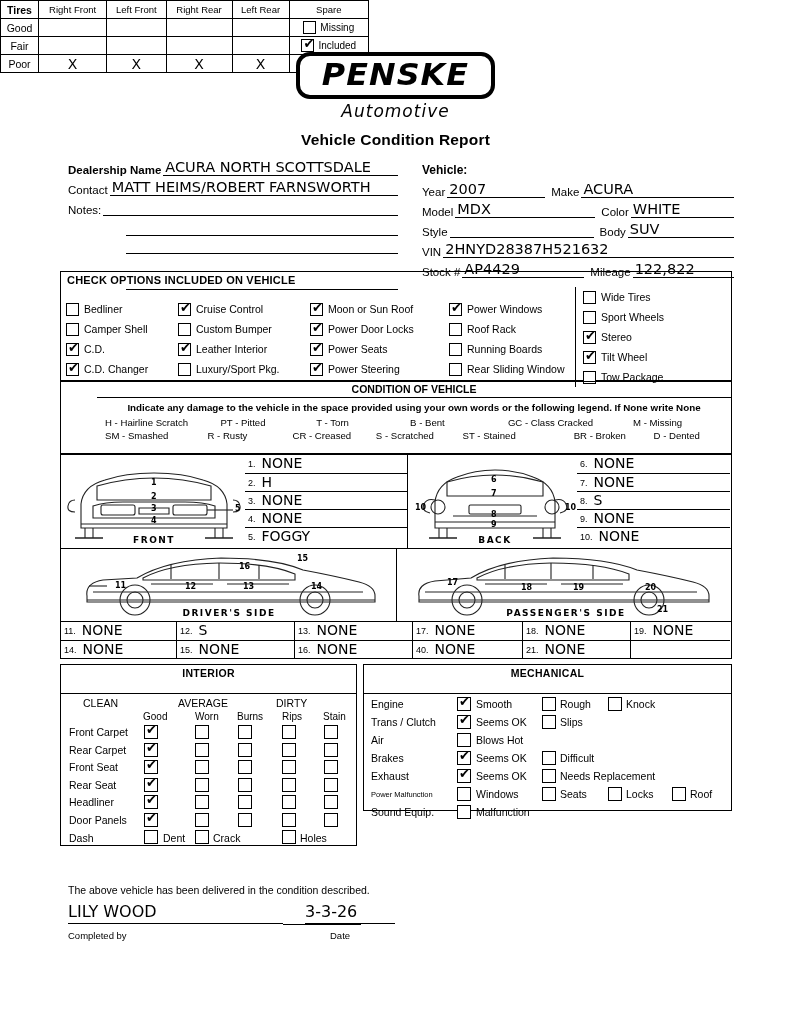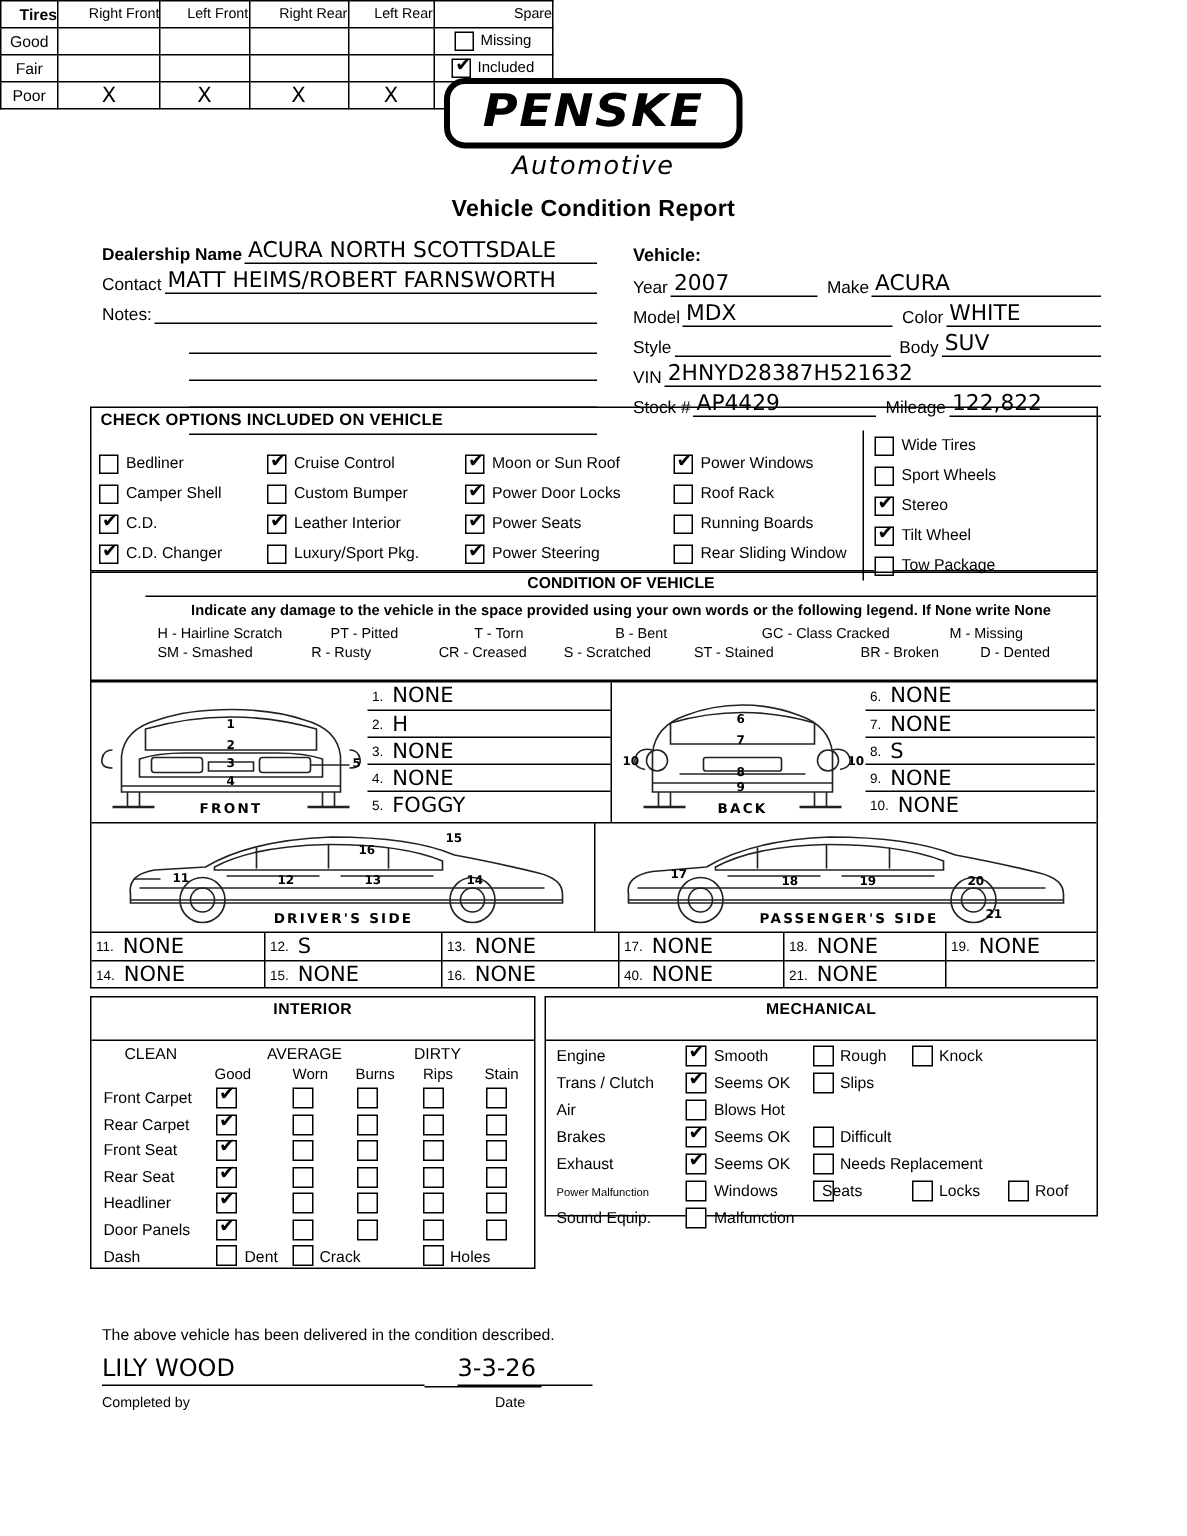--- a/index.html
+++ b/index.html
@@ -197,21 +197,21 @@
   
   #tires-box { left: 363px; top: 811px; width: 369px; height: 72px; }
   table.tires { border-collapse: collapse; width: 100%; height: 100%; font-size: 10px; }
   table.tires th, table.tires td {
     border: 1.2px solid #000;
     text-align: center;
     font-weight: normal;
     padding: 0;
     height: 17px;
   }
-  table.tires th { font-size: 9.5px; text-align: right; }
+  table.tires th { font-size: 9.5px; }
   table.tires th.first { font-weight: bold; font-size: 10.5px; }
   table.tires td.rowlbl { font-size: 10.5px; }
   td.mark { font-size: 14px; font-family: "DejaVu Sans", sans-serif; text-align: left; padding-left: 7px; }
   .spare-cell { position: relative; }
   .spare-in { display: flex; align-items: center; justify-content: center; font-size: 10px; }
   .spare-in .cb { width: 13px; height: 13px; margin-right: 4px; }
 
   
   .footer-note { position: absolute; left: 68px; top: 884px; font-size: 10.5px; }
   .sig-name {
@@ -671,21 +671,21 @@
       <span class="mt" style="left:112px">Seems OK</span>
       <span class="cb" style="left:178px"></span>
       <span class="mt" style="left:196px">Needs Replacement</span>
     </div>
 
     <div class="mech-row">
       <span class="ml small">Power Malfunction</span>
       <span class="cb" style="left:93px"></span>
       <span class="mt" style="left:112px">Windows</span>
       <span class="cb" style="left:178px"></span>
-      <span class="mt" style="left:184px">Seats</span>
+      <span class="mt" style="left:196px">Seats</span>
       <span class="cb" style="left:244px"></span>
       <span class="mt" style="left:262px">Locks</span>
       <span class="cb" style="left:308px"></span>
       <span class="mt" style="left:326px">Roof</span>
     </div>
 
     <div class="mech-row">
       <span class="ml">Sound Equip.</span>
       <span class="cb" style="left:93px"></span>
       <span class="mt" style="left:112px">Malfunction</span>

